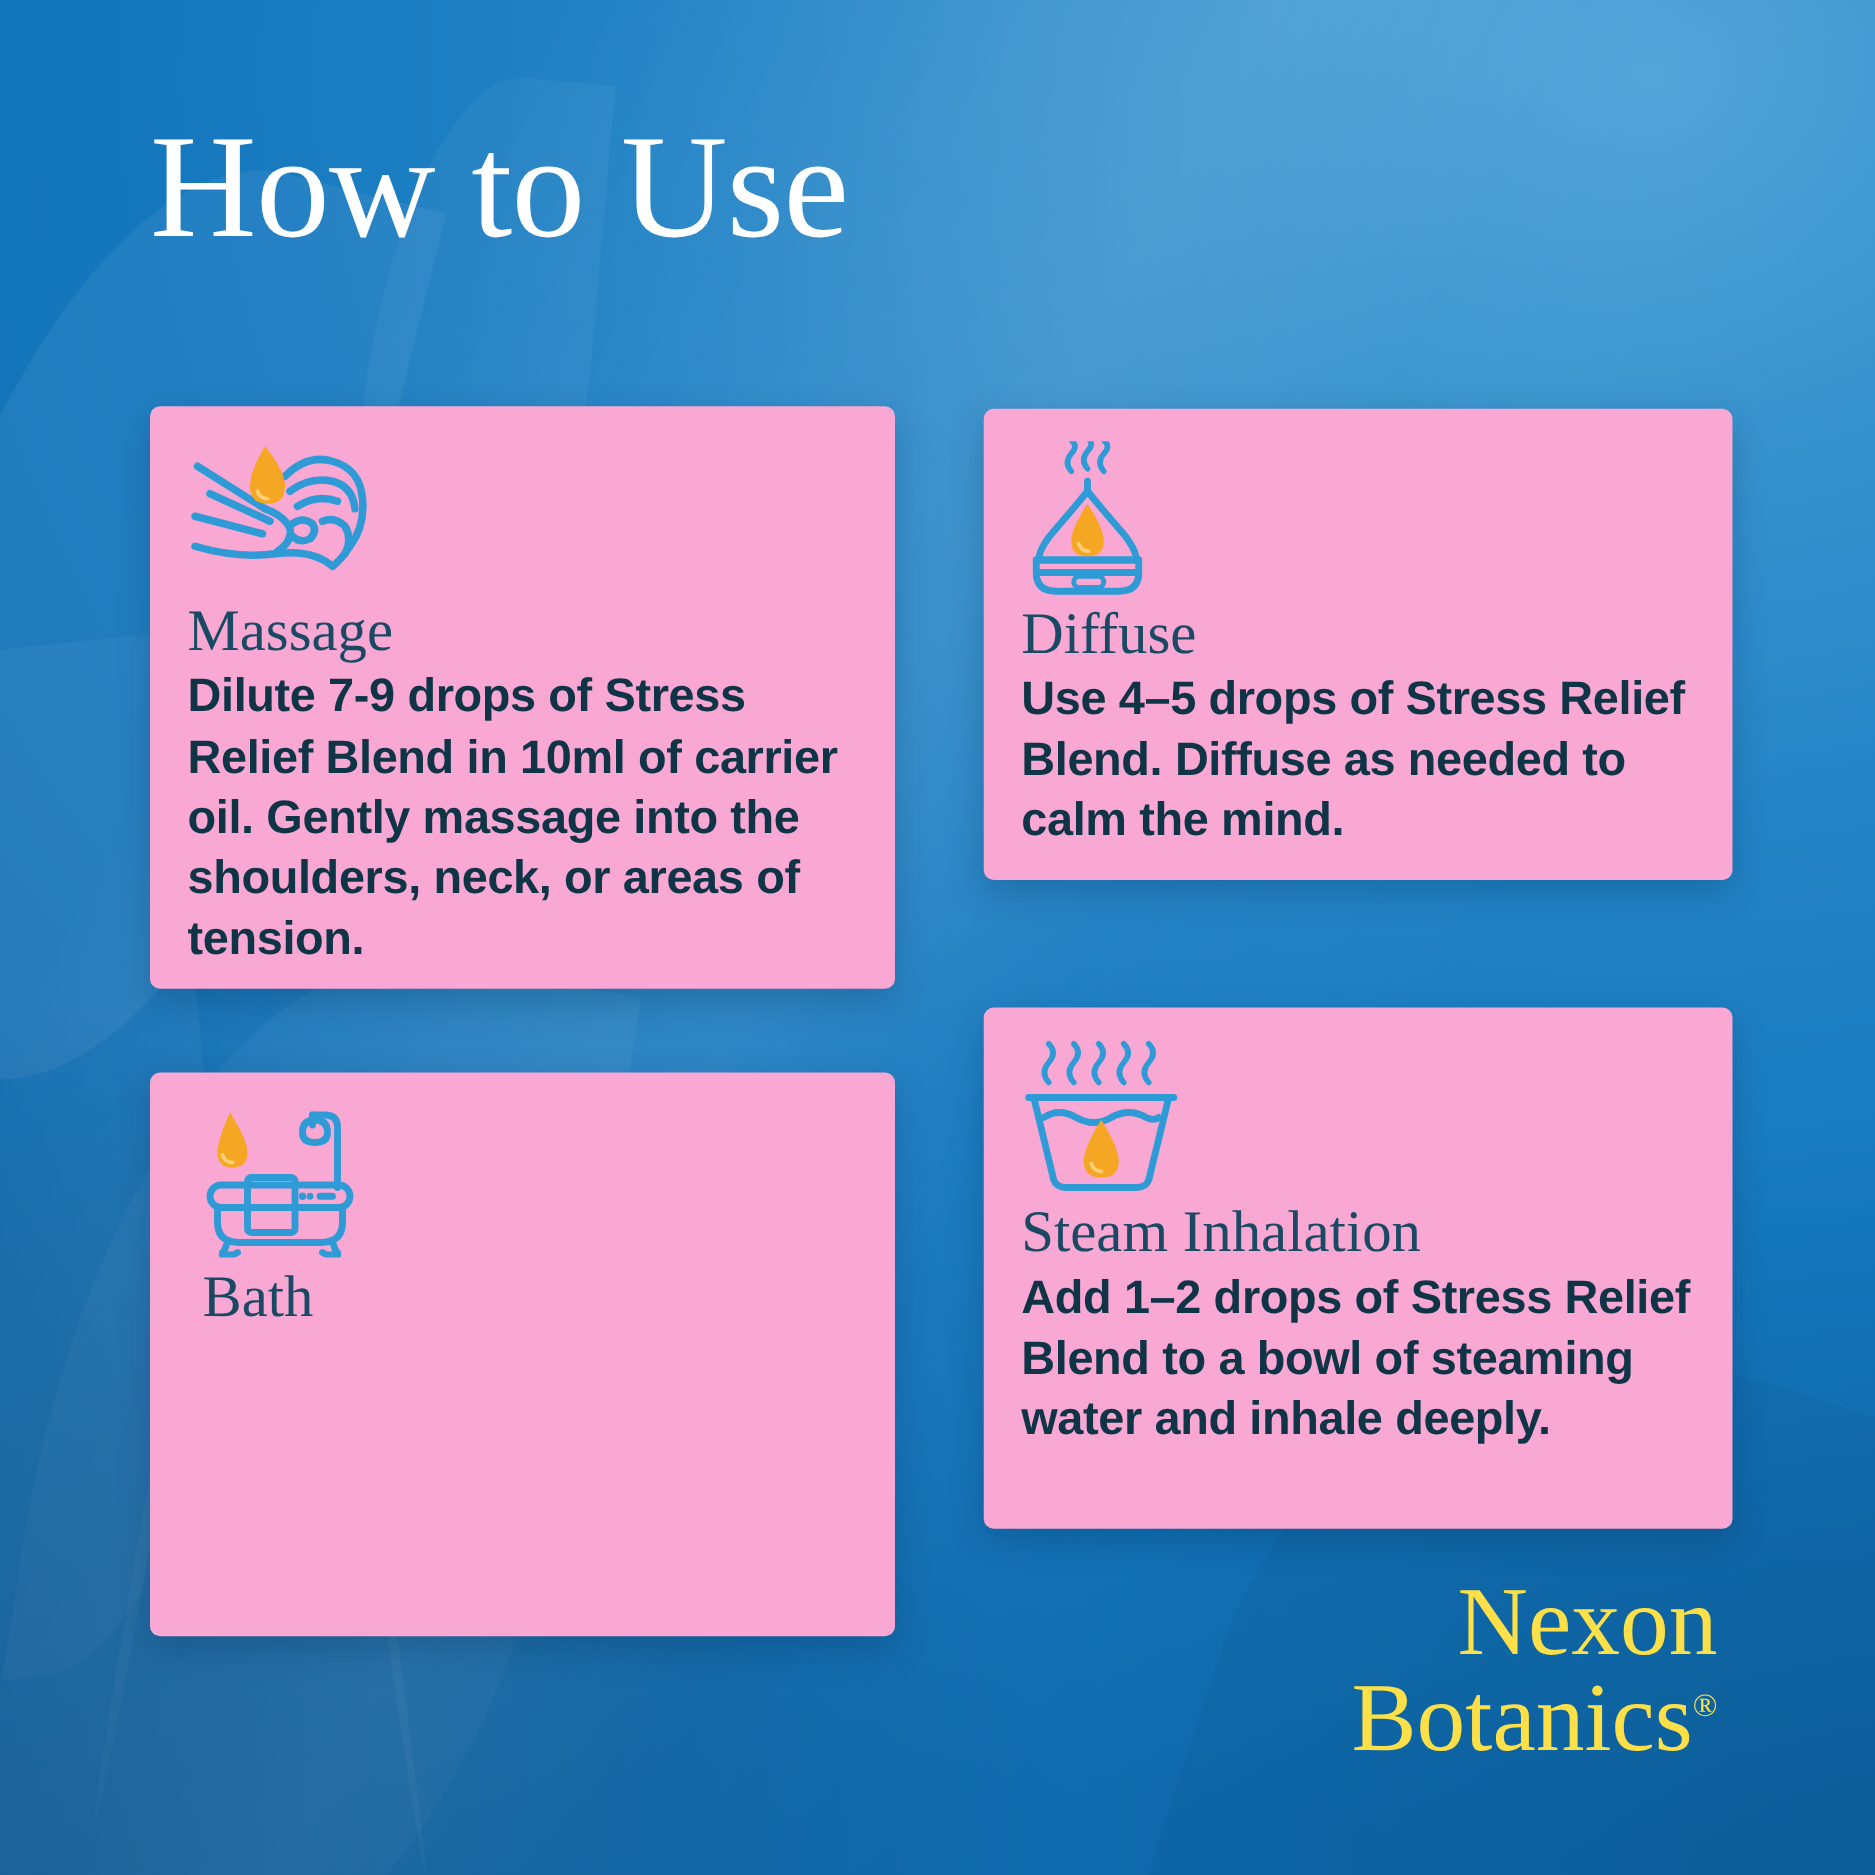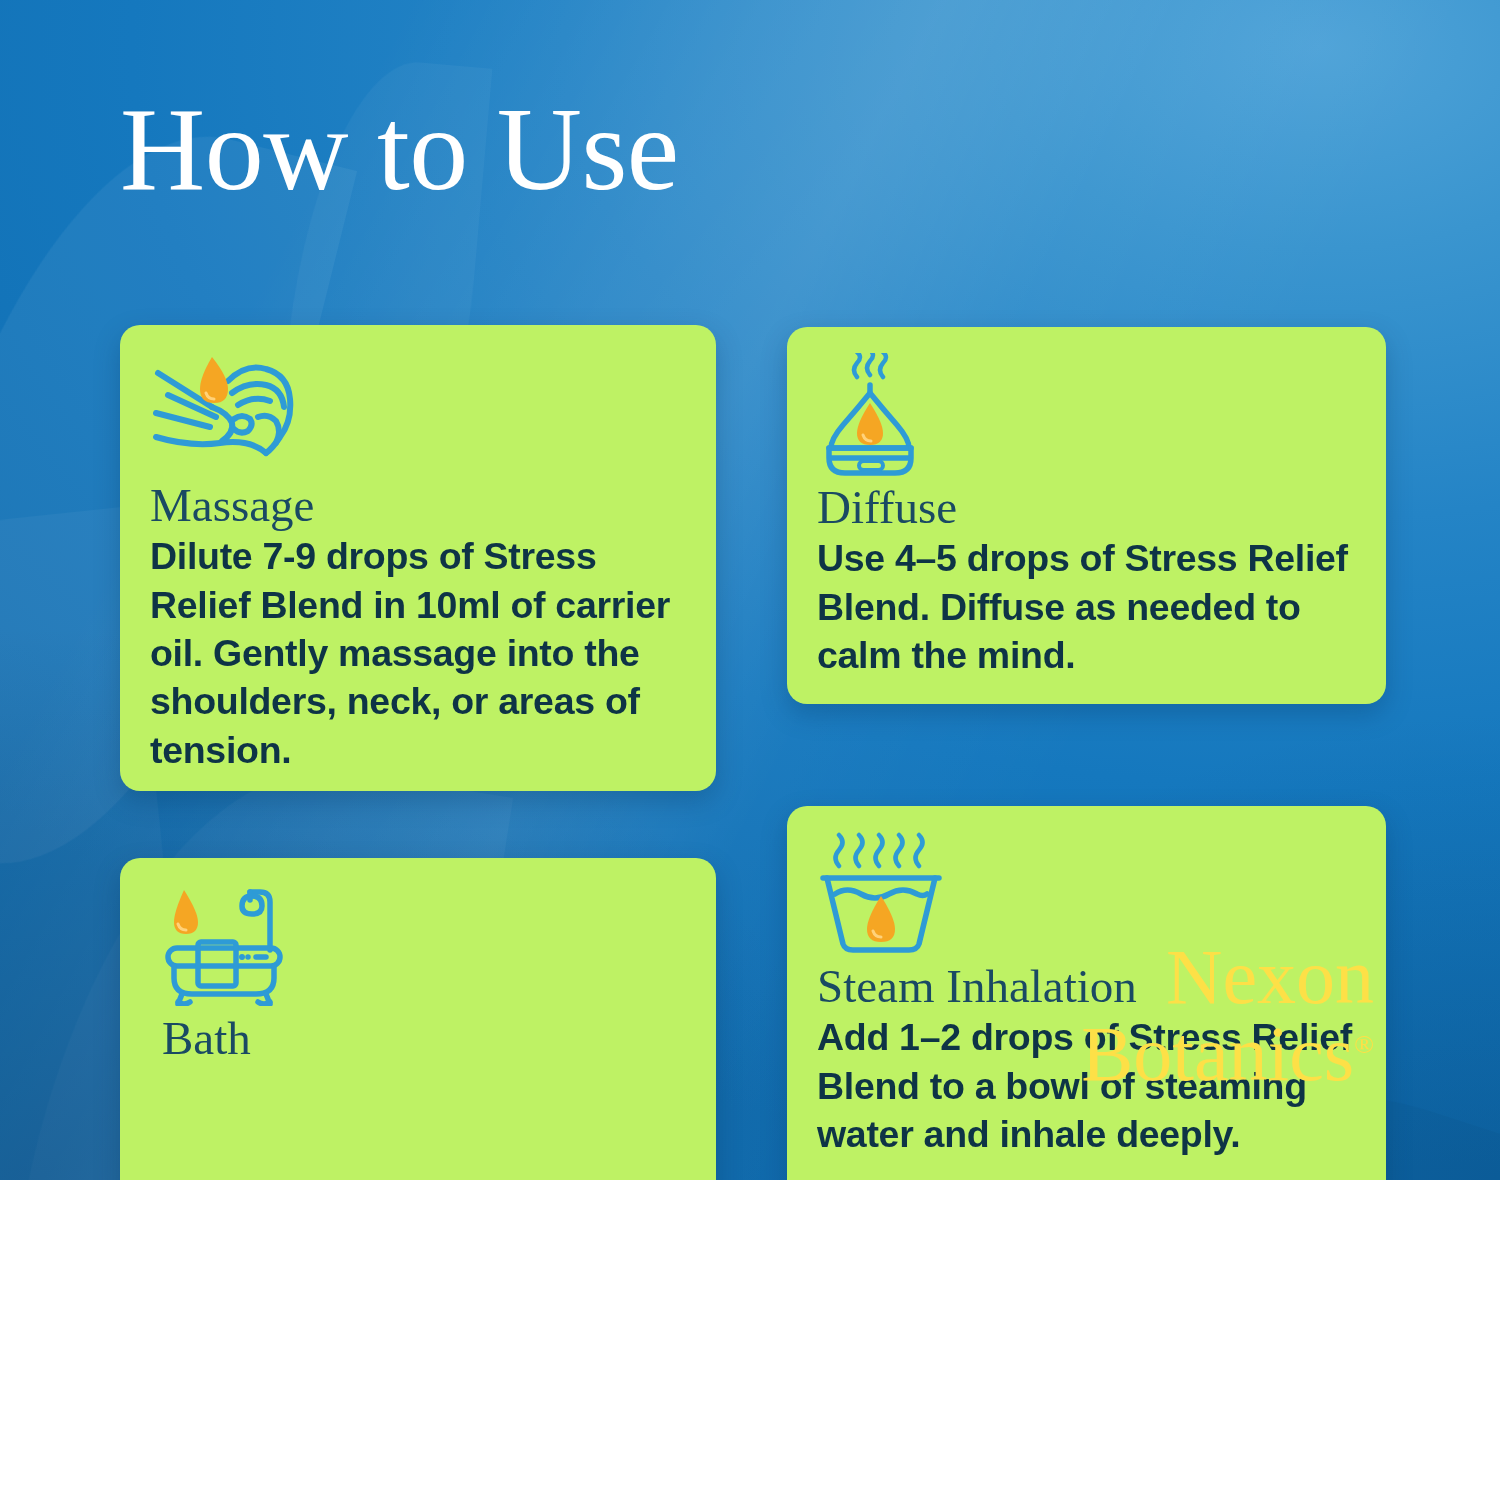--- a/index.html
+++ b/index.html
@@ -9,21 +9,21 @@
   body {
     width: 1500px;
     height: 1500px;
     overflow: hidden;
     font-family: "Liberation Sans", sans-serif;
   }
 
   #poster {
     position: relative;
     width: 1500px;
-    height: 1180px;
+    height: 1500px;
     background: #1578BE;
     overflow: hidden;
   }
 
   
   .bg-base {
     position: absolute;
     inset: 0;
     background:
       radial-gradient(120% 95% at 88% 4%, #4FA3D8 0%, #3A95CF 18%, #2484C6 42%, #1578BE 66%, #0F6BAE 100%);
@@ -70,22 +70,22 @@
     font-size: 118px;
     line-height: 1.08;
     letter-spacing: -0.5px;
     font-weight: 400;
     white-space: nowrap;
   }
 
   
   .card {
     position: absolute;
-    background: #bef264;
-    border-radius: 20px;
+    background: #f9a8d4;
+    border-radius: 8px;
     box-shadow: 0 10px 26px rgba(3,48,86,0.26);
     box-sizing: border-box;
   }
   #card-massage { left: 120px;  top: 325px;  width: 596px; height: 466px; }
   #card-diffuser{ left: 787px;  top: 327px;  width: 599px; height: 377px; }
   #card-bath    { left: 120px;  top: 858px;  width: 596px; height: 451px; padding-left: 12px; }
   #card-steam   { left: 787px;  top: 806px;  width: 599px; height: 417px; }
 
   .card-inner {
     padding: 26px 30px 0 30px;

